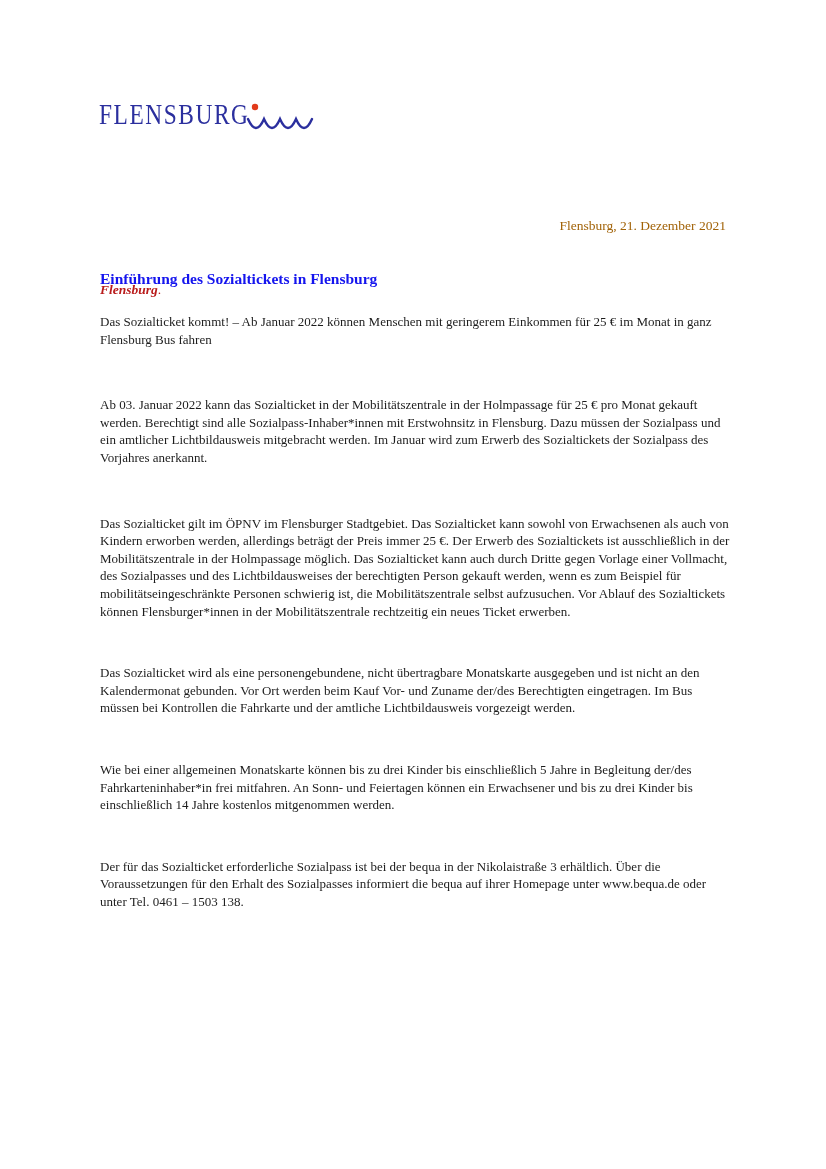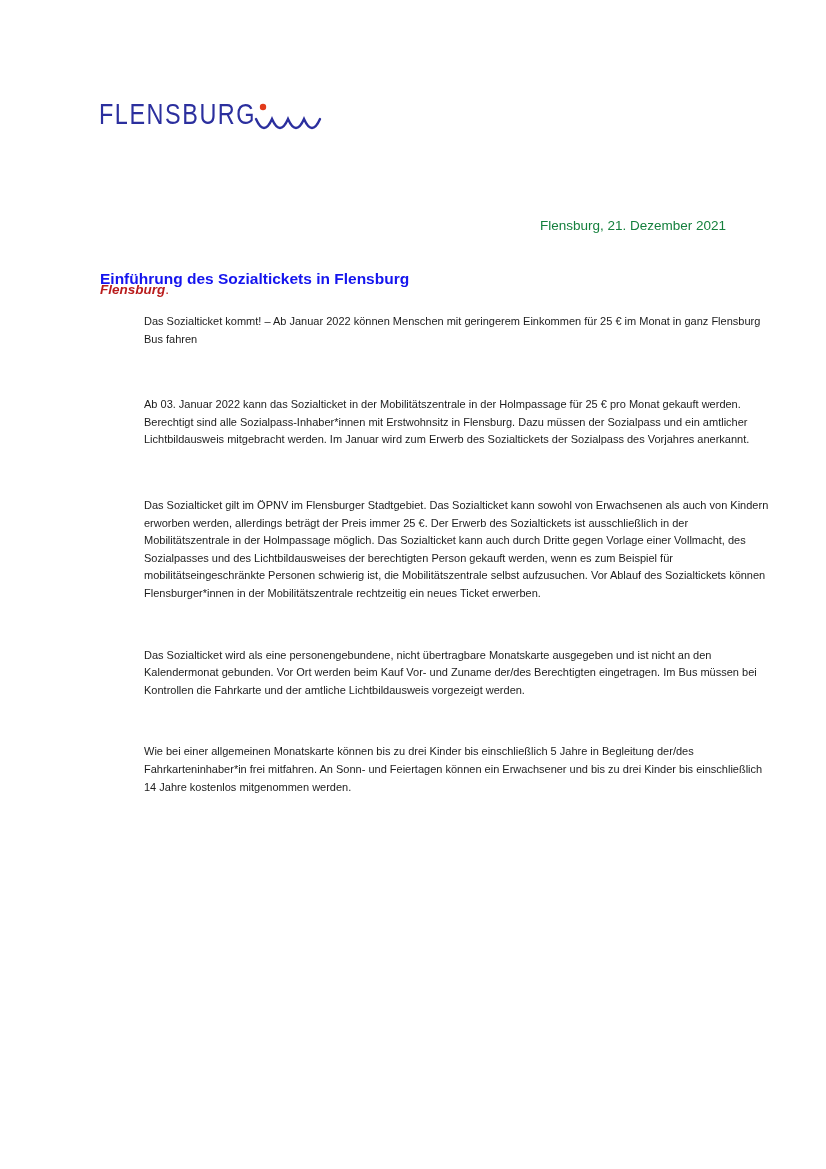--- a/index.html
+++ b/index.html
@@ -1,21 +1,21 @@
 <!DOCTYPE html>
 <html lang="de"><head>
 <meta charset="utf-8">
 <style>
   html, body { margin: 0; padding: 0; background: #ffffff; }
   .page {
     position: relative;
     width: 826px;
     height: 1169px;
     background: #ffffff;
-    font-family: Liberation Sans, sans-serif;
+    font-family: Liberation Serif, serif;
     color: #1c1c1c;
     overflow: hidden;
   }
   
   .logo {
     position: absolute;
     left: 99px;
     top: 92px;
     white-space: nowrap;
     line-height: 1;
@@ -36,21 +36,21 @@
     margin-left: -46px;
     margin-bottom: -6px;
   }
   
   .date-line {
     position: absolute;
     top: 217px;
     right: 100px;
     font-size: 13.5px;
     line-height: 17px;
-    color: #15803d;
+    color: #a16207;
   }
   
   .headline {
     position: absolute;
     left: 100px;
     top: 259px;
     font-size: 15.5px;
     font-weight: bold;
     color: #1414ee;
     line-height: 20px;
@@ -66,24 +66,23 @@
   .subheadline .bold-italic {
     font-weight: bold;
     font-style: italic;
   }
   
   .body-text {
     position: absolute;
     left: 100px;
     top: 313px;
     width: 630px;
-    font-size: 11px;
+    font-size: 13px;
     line-height: 17.6px;
     color: #1c1c1c;
-    margin-left: 44px;
   }
   .body-text p { margin: 0 0 48px 0; }
   .body-text p.gap-small { margin-bottom: 44px; }
   .body-text p.press-contact { margin: 32px 0 0 0; }
 </style>
 </head>
 <body>
 
 <div class="page">
 
@@ -101,15 +100,16 @@
   <div class="subheadline">
     <span class="bold-italic">Flensburg</span><span>.</span>
   </div>
 
   <div class="body-text">
     <p>Das Sozialticket kommt! – Ab Januar 2022 können Menschen mit geringerem Einkommen für 25 € im Monat in ganz Flensburg Bus fahren</p>
     <p>Ab 03. Januar 2022 kann das Sozialticket in der Mobilitätszentrale in der Holmpassage für 25 € pro Monat gekauft werden. Berechtigt sind alle Sozialpass-Inhaber*innen mit Erstwohnsitz in Flensburg. Dazu müssen der Sozialpass und ein amtlicher Lichtbildausweis mitgebracht werden. Im Januar wird zum Erwerb des Sozialtickets der Sozialpass des Vorjahres anerkannt.</p>
     <p class="gap-small">Das Sozialticket gilt im ÖPNV im Flensburger Stadtgebiet. Das Sozialticket kann sowohl von Erwachsenen als auch von Kindern erworben werden, allerdings beträgt der Preis immer 25 €. Der Erwerb des Sozialtickets ist ausschließlich in der Mobilitätszentrale in der Holmpassage möglich. Das Sozialticket kann auch durch Dritte gegen Vorlage einer Vollmacht, des Sozialpasses und des Lichtbildausweises der berechtigten Person gekauft werden, wenn es zum Beispiel für mobilitätseingeschränkte Personen schwierig ist, die Mobilitätszentrale selbst aufzusuchen. Vor Ablauf des Sozialtickets können Flensburger*innen in der Mobilitätszentrale rechtzeitig ein neues Ticket erwerben.</p>
     <p class="gap-small">Das Sozialticket wird als eine personengebundene, nicht übertragbare Monatskarte ausgegeben und ist nicht an den Kalendermonat gebunden. Vor Ort werden beim Kauf Vor- und Zuname der/des Berechtigten eingetragen. Im Bus müssen bei Kontrollen die Fahrkarte und der amtliche Lichtbildausweis vorgezeigt werden.</p>
     <p class="gap-small">Wie bei einer allgemeinen Monatskarte können bis zu drei Kinder bis einschließlich 5 Jahre in Begleitung der/des Fahrkarteninhaber*in frei mitfahren. An Sonn- und Feiertagen können ein Erwachsener und bis zu drei Kinder bis einschließlich 14 Jahre kostenlos mitgenommen werden.</p>
+    <p class="gap-small">Der für das Sozialticket erforderliche Sozialpass ist bei der bequa in der Nikolaistraße 3 erhältlich. Über die Voraussetzungen für den Erhalt des Sozialpasses informiert die bequa auf ihrer Homepage unter www.bequa.de oder unter Tel. 0461 – 1503 138.</p>
   </div>
 
 </div>
 
 </body></html>

